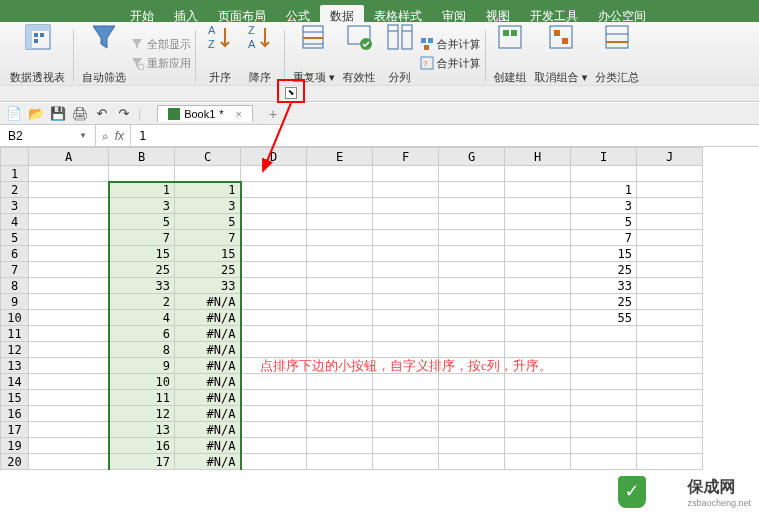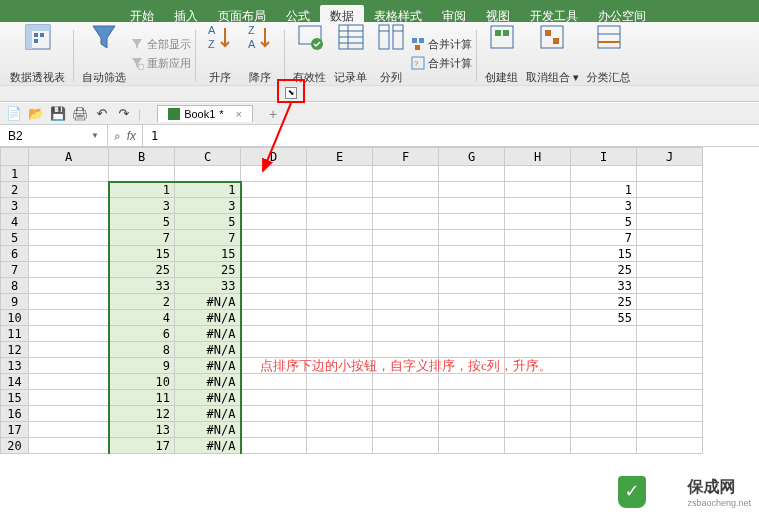--- a/index.html
+++ b/index.html
@@ -37,21 +37,21 @@
 
 .qat-row { height: 22px; background: #eee; border-bottom: 1px solid #ccc; display: flex; align-items: center; padding: 0 6px; gap: 6px; margin-top: 17px; }
 .qat-btn { width: 16px; height: 16px; display: flex; align-items: center; justify-content: center; cursor: pointer; font-size: 13px; color: #444; }
 .file-tab { background: #fff; border: 1px solid #bbb; border-bottom: none; padding: 2px 10px; margin-left: 10px; font-size: 11px; display: flex; align-items: center; gap: 4px; }
 .file-tab .xico { width: 12px; height: 12px; background: #39843c; }
 .tab-close { margin-left: 8px; color: #888; cursor: pointer; }
 .tab-add { margin-left: 10px; color: #888; cursor: pointer; font-size: 14px; }
 
 
 .formula-row { height: 22px; border-bottom: 1px solid #ccc; display: flex; align-items: stretch; }
-.namebox { width: 108px; border-right: 1px solid #ccc; display: flex; align-items: center; padding: 0 8px; font-size: 12px; }
+.namebox { width: 96px; border-right: 1px solid #ccc; display: flex; align-items: center; padding: 0 8px; font-size: 12px; }
 .namebox .dd { margin-left: auto; font-size: 8px; color: #666; }
 .fb-icons { display: flex; align-items: center; gap: 6px; padding: 0 6px; border-right: 1px solid #ccc; }
 .fb-icon { font-size: 12px; color: #666; cursor: pointer; }
 .formula-input { flex: 1; padding: 0 8px; display: flex; align-items: center; font-size: 12px; font-family: "SimSun", monospace; }
 
 
 .grid-wrap { position: relative; overflow: hidden; height: 362px; }
 .sheet { border-collapse: collapse; table-layout: fixed; }
 .sheet th, .sheet td { border: 1px solid #ccc; height: 16px; font-size: 12px; font-family: "SimSun", monospace; padding: 0 4px; }
 .sheet th { background: #e8e8e8; font-weight: normal; text-align: center; }
@@ -152,38 +152,37 @@
           <text x="3" y="26" font-size="11" fill="#3a6da5">A</text>
           <path d="M20 6 L20 24 M16 20 L20 24 L24 20" stroke="#c96d1f" stroke-width="2" fill="none"></path>
         </svg>
     </span>
     <span class="lbl">降序</span>
   </div>
   <div class="ribbon-sep"></div>
   <div class="ribbon-big">
     <span class="ico">
       <svg width="30" height="30">
+          <rect x="4" y="4" width="20" height="22" fill="none" stroke="#3a6da5"></rect>
+          <line x1="4" y1="10" x2="24" y2="10" stroke="#3a6da5"></line>
+          <line x1="4" y1="16" x2="24" y2="16" stroke="#c96d1f" stroke-width="2"></line>
+          <line x1="4" y1="22" x2="24" y2="22" stroke="#3a6da5"></line>
+        </svg>
+    </span>
+    <span class="lbl"><span>重复项</span> ▾</span>
+  </div>
+  <div class="ribbon-big">
+    <span class="ico">
+      <svg width="30" height="30">
           <rect x="4" y="4" width="22" height="18" fill="none" stroke="#3a6da5"></rect>
           <circle cx="22" cy="22" r="6" fill="#4a9c4a"></circle>
           <path d="M19 22 L21 24 L25 20" stroke="#fff" stroke-width="1.5" fill="none"></path>
         </svg>
     </span>
     <span class="lbl">有效性</span>
-  </div>
-  <div class="ribbon-big">
-    <span class="ico">
-      <svg width="30" height="30">
-          <rect x="3" y="3" width="24" height="24" fill="none" stroke="#3a6da5"></rect>
-          <line x1="3" y1="9" x2="27" y2="9" stroke="#3a6da5"></line>
-          <line x1="3" y1="15" x2="27" y2="15" stroke="#3a6da5"></line>
-          <line x1="3" y1="21" x2="27" y2="21" stroke="#3a6da5"></line>
-          <line x1="12" y1="3" x2="12" y2="27" stroke="#3a6da5"></line>
-        </svg>
-    </span>
-    <span class="lbl">记录单</span>
   </div>
   <div class="ribbon-big">
     <span class="ico">
       <svg width="30" height="30">
           <rect x="3" y="3" width="10" height="24" fill="none" stroke="#3a6da5"></rect>
           <rect x="17" y="3" width="10" height="24" fill="none" stroke="#3a6da5"></rect>
           <line x1="3" y1="9" x2="13" y2="9" stroke="#3a6da5"></line>
           <line x1="17" y1="9" x2="27" y2="9" stroke="#3a6da5"></line>
         </svg>
     </span>
@@ -515,20 +514,33 @@
           <td class="sel sel-border-right">#N/A</td>
           <td class=""></td>
           <td class=""></td>
           <td class=""></td>
           <td class=""></td>
           <td class=""></td>
           <td class=""></td>
           <td class=""></td>
         </tr>
         <tr>
+          <th class="rowhead">19</th>
+          <td class=""></td>
+          <td class="sel sel-border-left">16</td>
+          <td class="sel sel-border-right">#N/A</td>
+          <td class=""></td>
+          <td class=""></td>
+          <td class=""></td>
+          <td class=""></td>
+          <td class=""></td>
+          <td class=""></td>
+          <td class=""></td>
+        </tr>
+        <tr>
           <th class="rowhead">20</th>
           <td class=""></td>
           <td class="sel sel-border-left">17</td>
           <td class="sel sel-border-right">#N/A</td>
           <td class=""></td>
           <td class=""></td>
           <td class=""></td>
           <td class=""></td>
           <td class=""></td>
           <td class=""></td>

